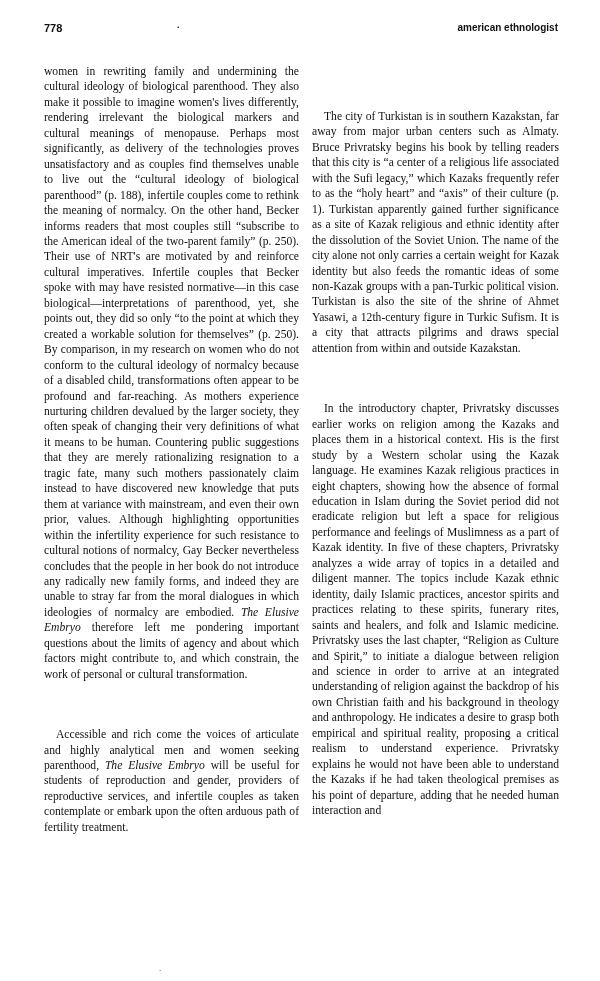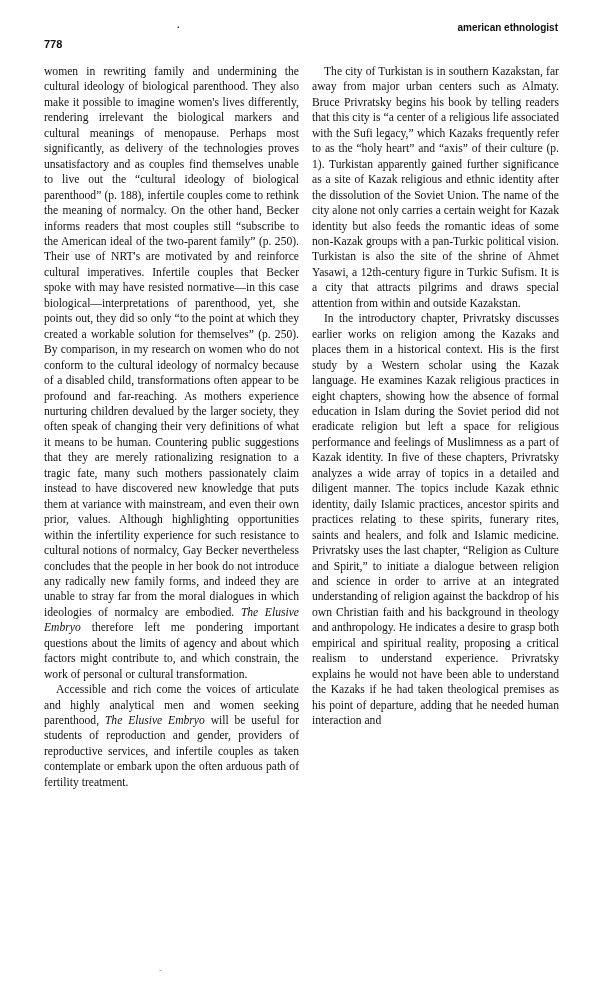--- a/index.html
+++ b/index.html
@@ -1,27 +1,27 @@
 <!DOCTYPE html>
 <html><head>
 <meta charset="utf-8">
 <style>
   html, body { margin: 0; padding: 0; background: #ffffff; }
   body { width: 600px; height: 981px; position: relative; overflow: hidden; color: #111; }
   .header { position: absolute; top: 22px; left: 44px; width: 514px; height: 16px;
     font-family: "Liberation Sans", sans-serif; font-weight: bold; font-size: 11px; }
-  .page-num { position: absolute; left: 0; top: 16px; }
+  .page-num { position: absolute; left: 0; top: 0; }
   .dot { position: absolute; left: 133px; top: -2px; font-size: 9px; }
   .journal { position: absolute; right: 0; top: 0; font-size: 10px; }
   .col { position: absolute; top: 64px; font-family: "Liberation Serif", serif;
     font-size: 11.6px; line-height: 15.45px; text-align: justify; hyphens: manual; }
   .col-left { left: 44px; width: 255px; }
   .col-right { left: 312px; width: 247px; }
   p { margin: 0; }
-  .indent { text-indent: 12px; }
+  .indent { text-indent: 12px; margin-top: 45px; }
   .ref { margin-bottom: 7px; }
   .ref-title { font-weight: bold; font-family: "Liberation Sans", sans-serif; font-size: 10.6px; letter-spacing: -0.2px; }
   .it { font-style: italic; }
   .reviewer { font-style: italic; margin: 0; }
   .affil { margin: 0 0 8px 0; }
   .footer-dot { position: absolute; left: 159px; top: 964px; font-size: 8px; font-family: "Liberation Sans", sans-serif; }
 </style>
 </head>
 <body>
 

